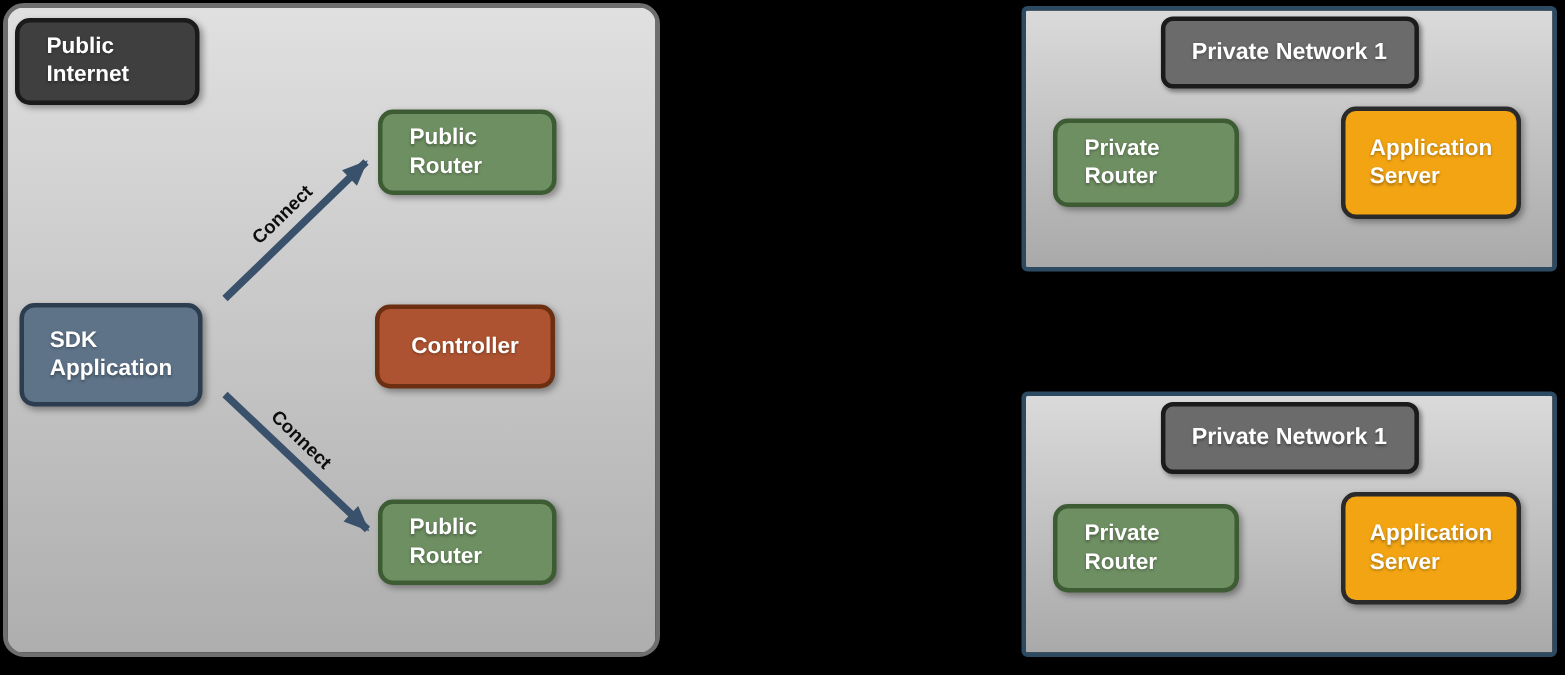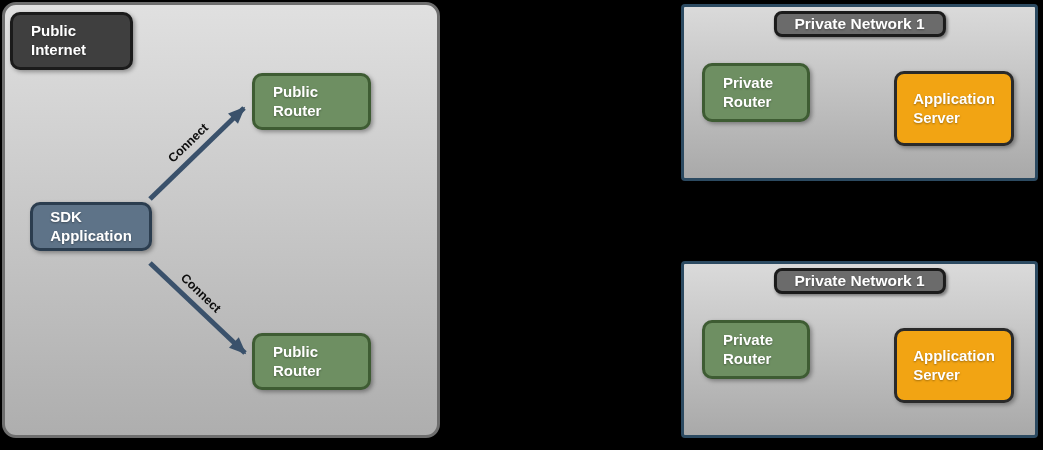--- a/index.html
+++ b/index.html
@@ -59,33 +59,33 @@
   .node-green  { background: #6e8f62; border-color: #3e5c33; }
   .node-blue   { background: #5e7388; border-color: #2b3d4f; }
   .node-red    { background: #ae5331; border-color: #6c2f12; }
   .node-orange { background: #f2a413; border-color: #2a2a2a; }
 
   
   .pos-internet  { left: 5px;   top: 7px;   width: 123px; height: 58px; }
   .pos-pr-top    { left: 247px; top: 68px;  width: 119px; height: 57px; }
   .pos-controller{ left: 245px; top: 198px; width: 120px; height: 56px; }
   .pos-pr-bottom { left: 247px; top: 328px; width: 119px; height: 57px; }
-  .pos-sdk       { left: 25px;  top: 197px; width: 122px; height: 49px; }
+  .pos-sdk       { left: 8px;  top: 197px; width: 122px; height: 69px; }
 
   
-  .pos-priv-router { left: 18px;  top: 56px; width: 108px; height: 59px; }
+  .pos-priv-router { left: 18px;  top: 72px; width: 124px; height: 59px; }
   .pos-app-server  { left: 210px; top: 64px; width: 120px; height: 75px; }
 
   .zone-title {
     position: absolute;
     box-sizing: border-box;
     left: 50%;
     transform: translateX(-50%);
     top: 4px;
-    height: 26px;
+    height: 48px;
     padding: 0 18px;
     display: flex;
     align-items: center;
     white-space: nowrap;
     background: #6b6b6b;
     border: 3px solid #1b1b1b;
     border-radius: 8px;
     color: #ffffff;
     font-weight: bold;
     font-size: 15.5px;
@@ -116,20 +116,21 @@
 <body>
 
 <div class="canvas">
 
   <div class="zone zone-left">
 
     <div class="node node-dark pos-internet">Public Internet</div>
 
     <div class="node node-green pos-pr-top">Public Router</div>
 
+    <div class="node node-red pos-controller">Controller</div>
 
     <div class="node node-green pos-pr-bottom">Public Router</div>
 
     <div class="node node-blue pos-sdk">SDK Application</div>
 
     <svg class="edges" viewBox="0 0 430 430" xmlns="http://www.w3.org/2000/svg">
       <defs>
         <marker id="ah" viewBox="0 0 10 10" markerWidth="4" markerHeight="3.4" refX="9" refY="5" orient="auto" markerUnits="strokeWidth">
           <path d="M0,0.8 L10,5 L0,9.2 Z" fill="#3a516b"></path>
         </marker>

